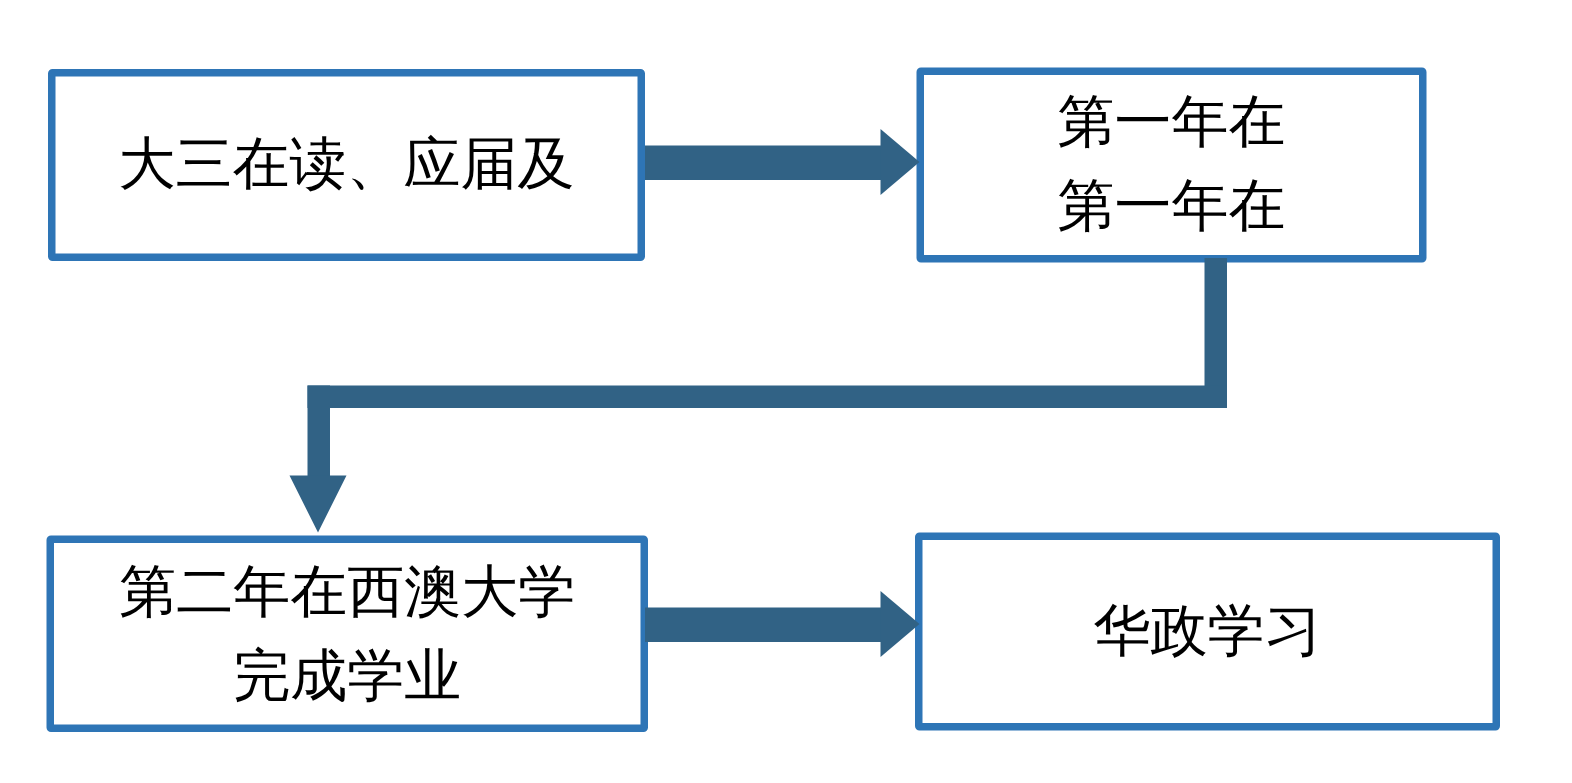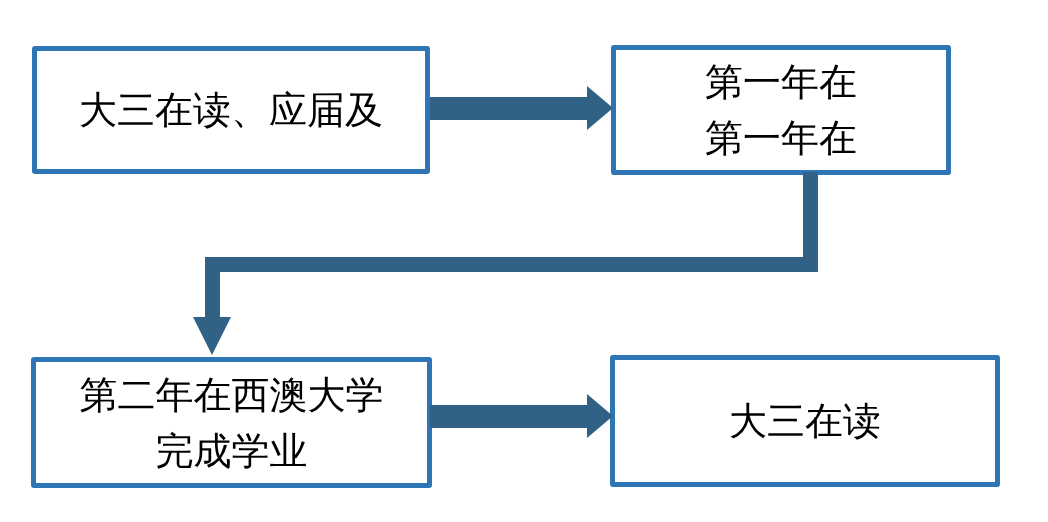--- a/index.html
+++ b/index.html
@@ -83,21 +83,21 @@
     <div>第一年在</div>
     <div>第一年在</div>
   </div>
 
   <div class="node" id="node3">
     <div>第二年在西澳大学</div>
     <div>完成学业</div>
   </div>
 
   <div class="node" id="node4">
-    <div>大三在读</div>
+    <div>华政学习</div>
   </div>
 
   <div>
     <div class="seg" id="arrow1-shaft"></div>
     <div id="arrow1-head"></div>
   </div>
 
   <div>
     <div class="seg" id="arrow2-v1"></div>
     <div class="seg" id="arrow2-h"></div>

